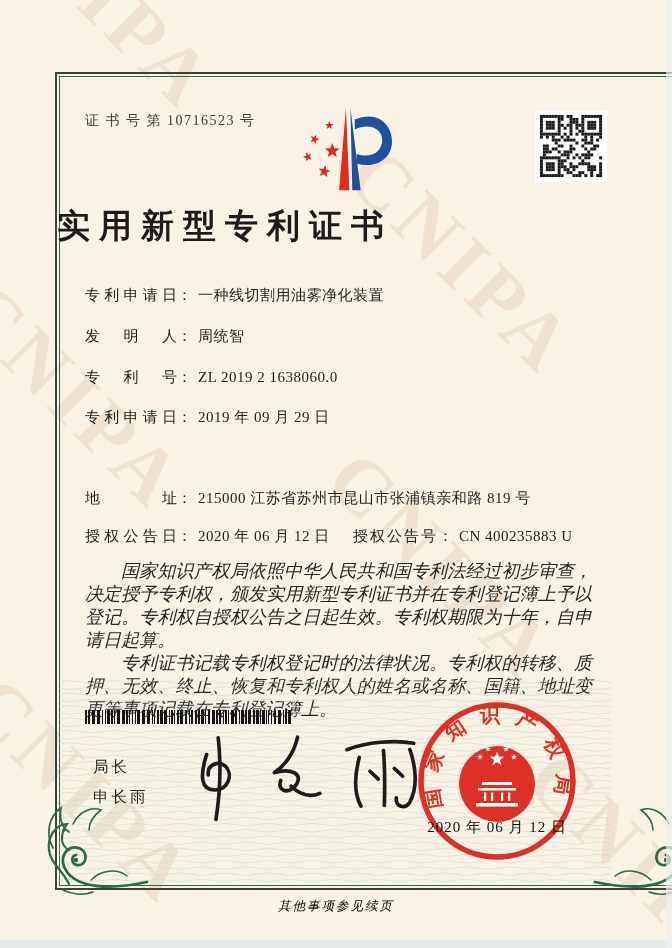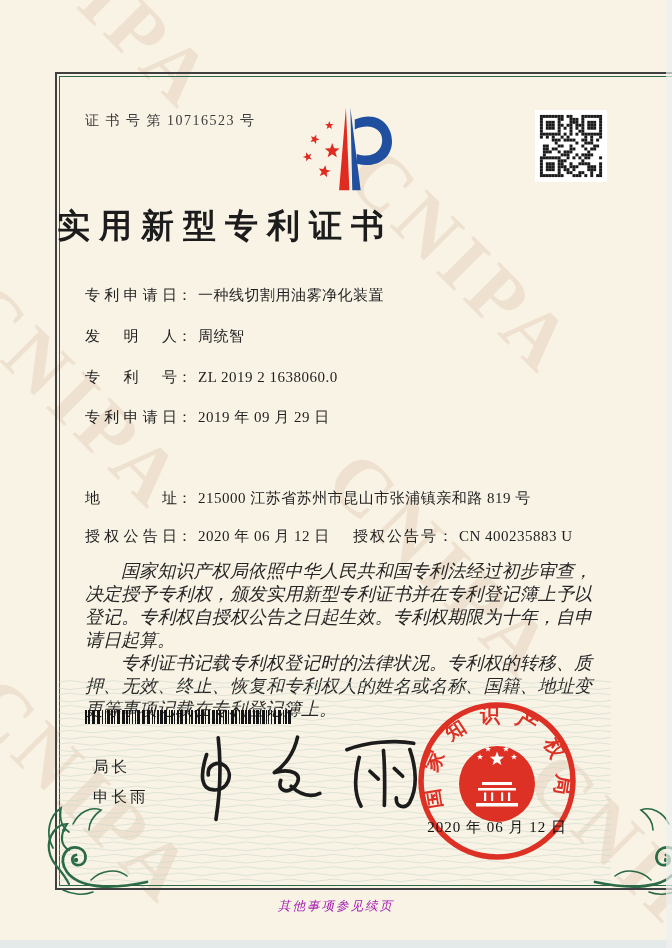--- a/index.html
+++ b/index.html
@@ -61,21 +61,21 @@
   .seal-date{
     position:absolute;left:352px;top:744px;width:176px;text-align:center;z-index:5;
     font-size:15px;letter-spacing:1px;color:#111;white-space:nowrap;
   }
   .page-indicator{
     position:absolute;left:0;top:784px;width:100%;text-align:center;
     font-size:12.5px;font-style:italic;color:#333;letter-spacing:1px;
   }
   .continuation-note{
     position:absolute;left:0;top:898px;width:100%;text-align:center;z-index:2;
-    font-size:12.5px;font-style:italic;color:#a21caf;letter-spacing:2px;
+    font-size:12.5px;font-style:italic;color:#000000;letter-spacing:2px;
   }
   .scan-edge-bottom{position:absolute;left:0;right:0;bottom:0;height:8px;background:#e4e9e9;z-index:6;}
   .scan-edge-right{position:absolute;top:0;bottom:0;right:0;width:6px;background:#eef0ec;opacity:.7;z-index:6;}
 </style>
 </head>
 <body>
 
 <div class="sheet">
 
   <div id="wm-layer">

